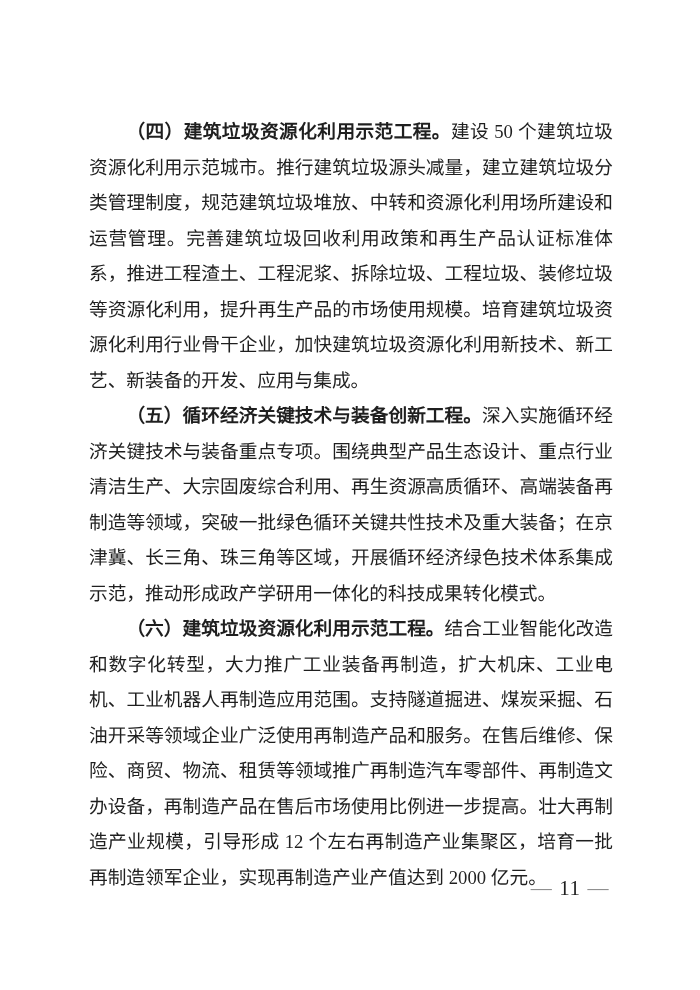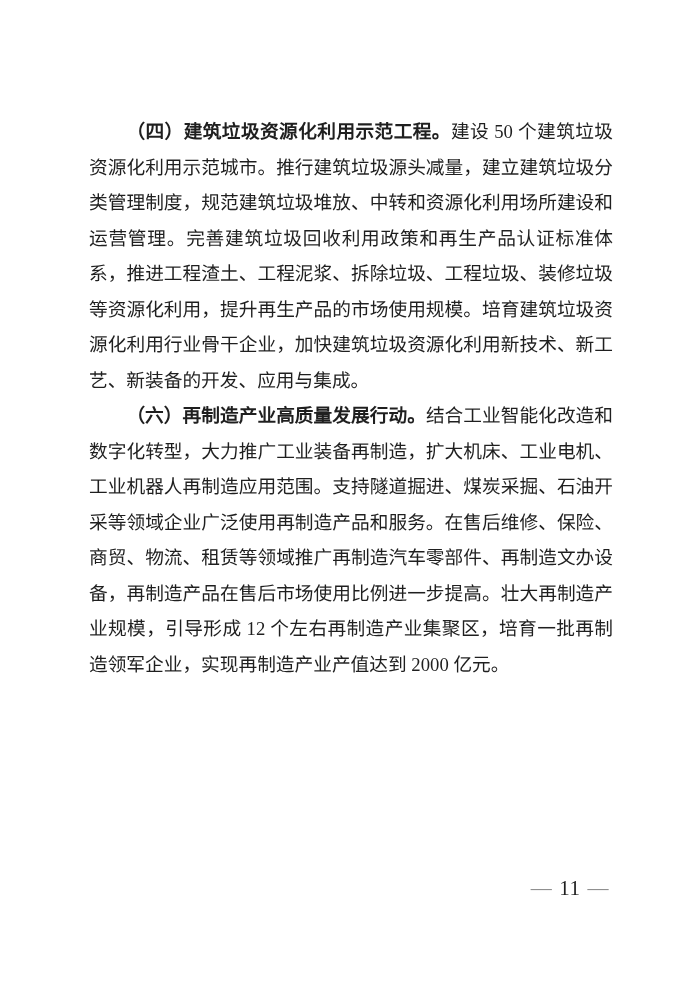--- a/index.html
+++ b/index.html
@@ -66,23 +66,26 @@
 <body>
 
 <div class="page">
 
   <div class="text-block">
 
     <p>
       <span class="para-heading">（四）建筑垃圾资源化利用示范工程。</span><span class="para-body">建设 50 个建筑垃圾资源化利用示范城市。推行建筑垃圾源头减量，建立建筑垃圾分类管理制度，规范建筑垃圾堆放、中转和资源化利用场所建设和运营管理。完善建筑垃圾回收利用政策和再生产品认证标准体系，推进工程渣土、工程泥浆、拆除垃圾、工程垃圾、装修垃圾等资源化利用，提升再生产品的市场使用规模。培育建筑垃圾资源化利用行业骨干企业，加快建筑垃圾资源化利用新技术、新工艺、新装备的开发、应用与集成。</span>
     </p>
 
+    <p>
+      <span class="para-heading">（五）循环经济关键技术与装备创新工程。</span><span class="para-body">深入实施循环经济关键技术与装备重点专项。围绕典型产品生态设计、重点行业清洁生产、大宗固废综合利用、再生资源高质循环、高端装备再制造等领域，突破一批绿色循环关键共性技术及重大装备；在京津冀、长三角、珠三角等区域，开展循环经济绿色技术体系集成示范，推动形成政产学研用一体化的科技成果转化模式。</span>
+    </p>
 
     <p>
-      <span class="para-heading">（六）再制造产业高质量发展行动。</span><span class="para-body">结合工业智能化改造和数字化转型，大力推广工业装备再制造，扩大机床、工业电机、工业机器人再制造应用范围。支持隧道掘进、煤炭采掘、石油开采等领域企业广泛使用再制造产品和服务。在售后维修、保险、商贸、物流、租赁等领域推广再制造汽车零部件、再制造文办设备，再制造产品在售后市场使用比例进一步提高。壮大再制造产业规模，引导形成 12 个左右再制造产业集聚区，培育一批再制造领军企业，实现再制造产业产值达到 2000 亿元。</span>
+      <span class="para-heading">（六）建筑垃圾资源化利用示范工程。</span><span class="para-body">结合工业智能化改造和数字化转型，大力推广工业装备再制造，扩大机床、工业电机、工业机器人再制造应用范围。支持隧道掘进、煤炭采掘、石油开采等领域企业广泛使用再制造产品和服务。在售后维修、保险、商贸、物流、租赁等领域推广再制造汽车零部件、再制造文办设备，再制造产品在售后市场使用比例进一步提高。壮大再制造产业规模，引导形成 12 个左右再制造产业集聚区，培育一批再制造领军企业，实现再制造产业产值达到 2000 亿元。</span>
     </p>
 
   </div>
 
   <div class="page-footer">
     <span class="dash">—</span><span class="num">11</span><span class="dash">—</span>
   </div>
 
 </div>
 

